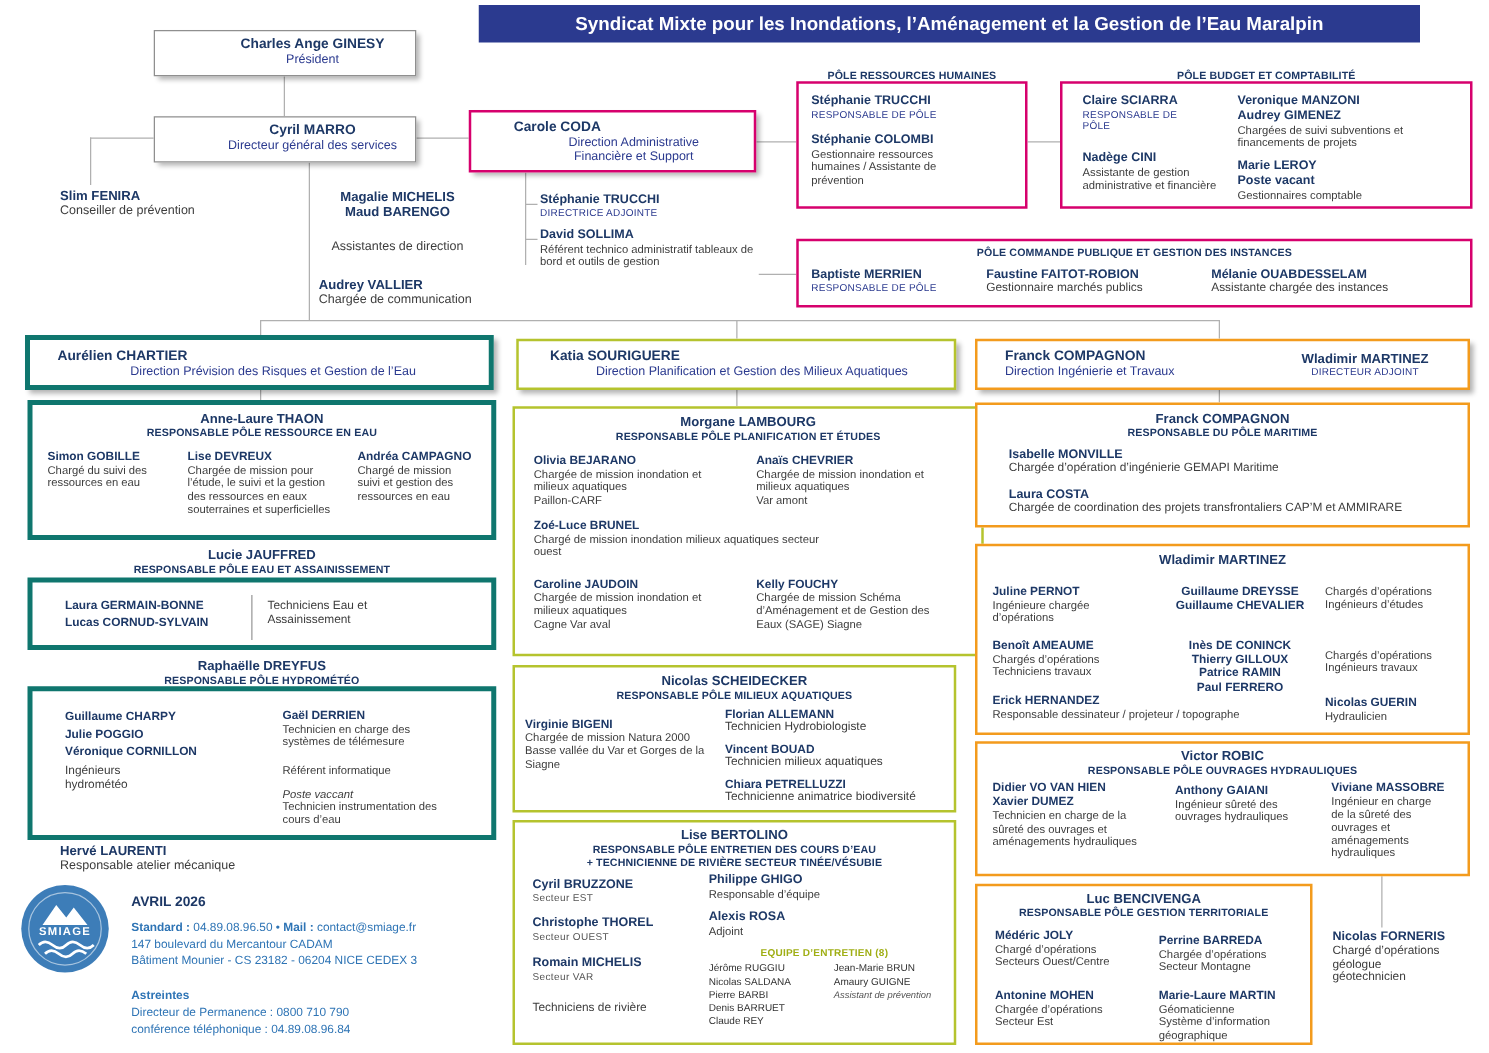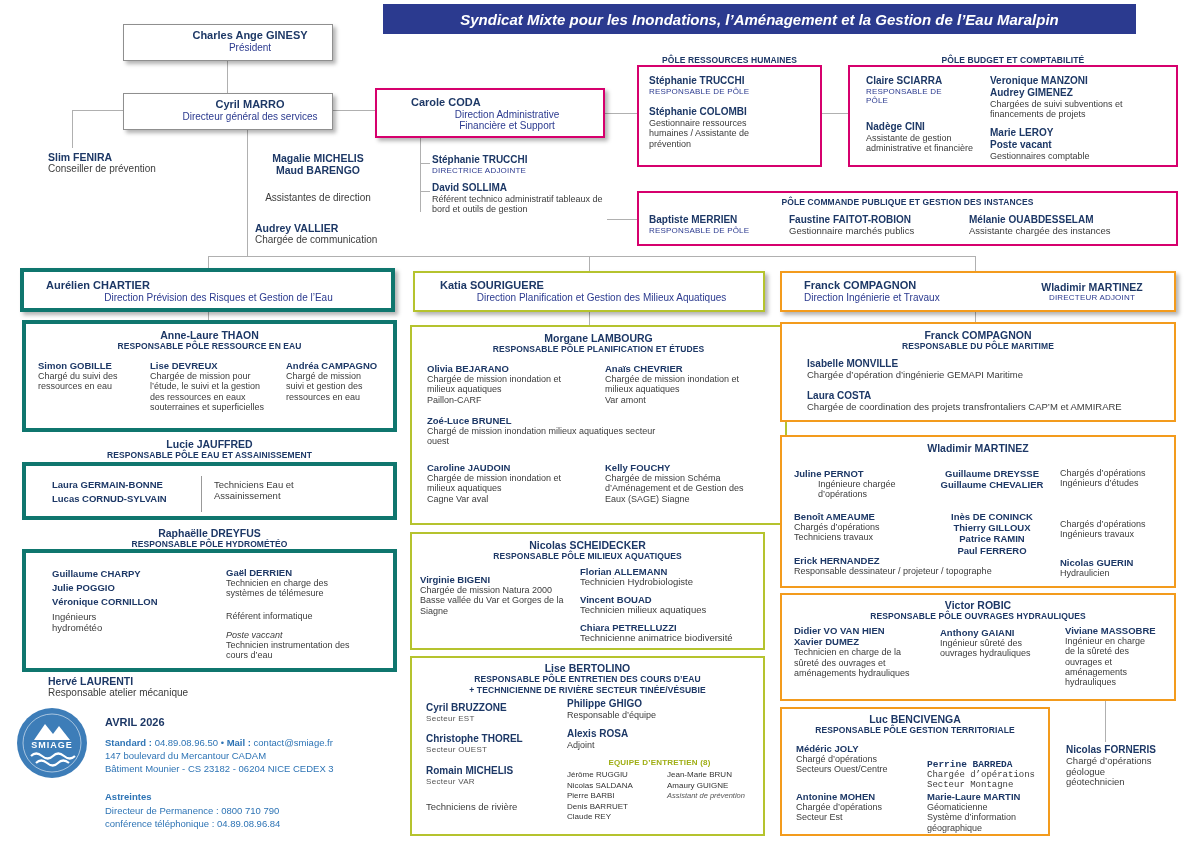--- a/index.html
+++ b/index.html
@@ -50,21 +50,21 @@
   <div class="line" style="left:420px;top:163px;width:10px;height:1px;"></div>
   <div class="line" style="left:420px;top:191px;width:10px;height:1px;"></div>
   <div class="line" style="left:605px;top:113px;width:32px;height:1px;"></div>
   <div class="line" style="left:822px;top:113px;width:26px;height:1px;"></div>
   <div class="line" style="left:607px;top:219px;width:30px;height:1px;"></div>
   <div class="line" style="left:208px;top:312px;width:1px;height:8px;"></div>
   <div class="line" style="left:589px;top:312px;width:1px;height:13px;"></div>
   <div class="line" style="left:975px;top:312px;width:1px;height:10px;"></div>
   <div class="line" style="left:1105px;top:700px;width:1px;height:42px;"></div>
 
-  <div class="p banner" style="left:383px;top:4px;width:753px;height:30px;font-style:italic;">
+  <div class="p banner" style="left:383px;top:4px;width:753px;height:30px;">
     <span>Syndicat Mixte pour les Inondations, l’Aménagement et la Gestion de l’Eau Maralpin</span>
   </div>
 
   <div class="frame b-gray sh ctr" style="left:123px;top:24px;width:210px;height:37px;padding-top:4px;">
     <div class="n n11">Charles Ange GINESY</div>
     <div class="rn r10">Président</div>
   </div>
   <div class="frame b-gray sh ctr" style="left:123px;top:93px;width:210px;height:37px;padding-top:4px;">
     <div class="n n11">Cyril MARRO</div>
     <div class="rn r10">Directeur général des services</div>
@@ -358,21 +358,21 @@
       <div class="r r95">Chargée de coordination des projets transfrontaliers CAP’M et AMMIRARE</div>
     </div>
   </div>
 
   <div class="frame b-orange" style="left:780px;top:435px;width:396px;height:153px;">
     <div class="p ctr" style="left:0;top:5px;width:100%;">
       <div class="n n105">Wladimir MARTINEZ</div>
     </div>
     <div class="p" style="left:12px;top:31px;width:118px;">
       <div class="n">Juline PERNOT</div>
-      <div class="r" style="width:85px;margin-left:24px;">Ingénieure chargée d’opérations</div>
+      <div class="r" style="width:85px;">Ingénieure chargée d’opérations</div>
     </div>
     <div class="p ctr" style="left:135px;top:31px;width:150px;">
       <div class="n">Guillaume DREYSSE</div>
       <div class="n">Guillaume CHEVALIER</div>
     </div>
     <div class="p" style="left:278px;top:31px;width:112px;">
       <div class="r">Chargés d’opérations</div>
       <div class="r">Ingénieurs d’études</div>
     </div>
     <div class="p" style="left:12px;top:74px;width:118px;">
@@ -423,21 +423,21 @@
   <div class="frame b-orange" style="left:780px;top:707px;width:270px;height:129px;">
     <div class="p ctr" style="left:0;top:4px;width:100%;">
       <div class="n n105">Luc BENCIVENGA</div>
       <div class="pt">RESPONSABLE PÔLE GESTION TERRITORIALE</div>
     </div>
     <div class="p" style="left:14px;top:34px;width:125px;">
       <div class="n">Médéric JOLY</div>
       <div class="r">Chargé d’opérations</div>
       <div class="r">Secteurs Ouest/Centre</div>
     </div>
-    <div class="p" style="left:145px;top:50px;width:120px;font-family:Liberation Mono, monospace;">
+    <div class="p" style="left:145px;top:38px;width:120px;">
       <div class="n">Perrine BARREDA</div>
       <div class="r">Chargée d’opérations</div>
       <div class="r">Secteur Montagne</div>
     </div>
     <div class="p" style="left:14px;top:82px;width:125px;">
       <div class="n">Antonine MOHEN</div>
       <div class="r">Chargée d’opérations</div>
       <div class="r">Secteur Est</div>
     </div>
     <div class="p" style="left:145px;top:82px;width:120px;">

